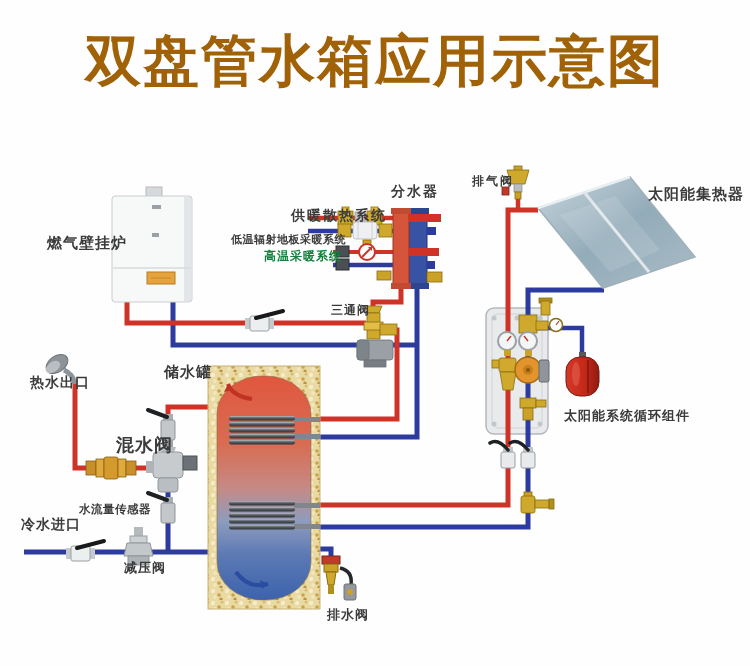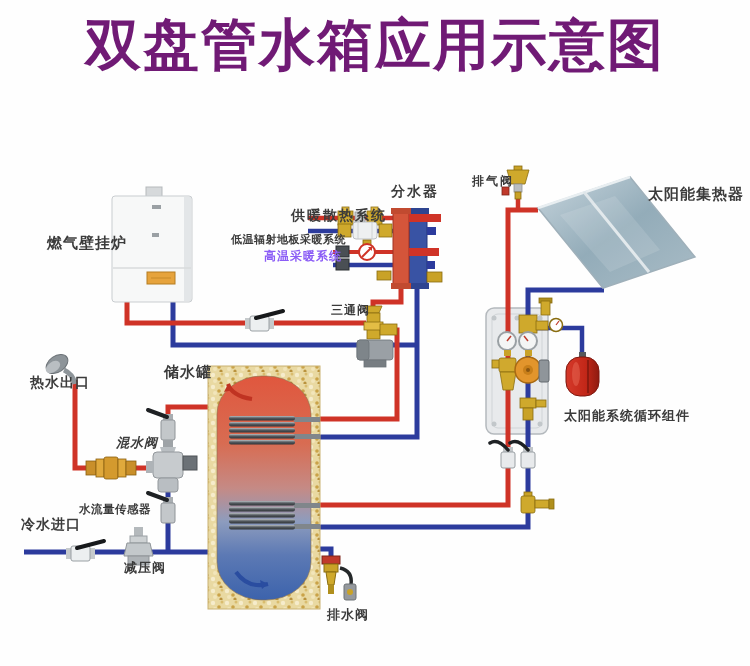--- a/index.html
+++ b/index.html
@@ -1,32 +1,32 @@
 <!DOCTYPE html>
 <html><head>
 <meta charset="utf-8">
 <style>
   html,body{margin:0;padding:0;background:#fff;}
   .stage{position:relative;width:750px;height:666px;background:#fefefe;overflow:hidden;
          font-family:"DejaVu Sans","Liberation Sans",sans-serif;}
   svg{position:absolute;left:0;top:0;}
-  .title{position:absolute;left:0;top:8px;width:750px;text-align:center;
-         font-size:56px;font-weight:800;letter-spacing:2px;color:#701a75;}
+  .title{position:absolute;left:0;top:24px;width:750px;text-align:center;
+         font-size:56px;font-weight:800;letter-spacing:2px;color:#a16207;}
   .lbl{position:absolute;color:#3b3b3b;font-weight:700;white-space:nowrap;line-height:1;}
   #lbl-heating{left:291px;top:164px;font-size:14px;letter-spacing:2px;margin-top:44px;}
   #lbl-manifold{left:391px;top:184px;font-size:14px;letter-spacing:2px;}
   #lbl-floor{left:231px;top:214px;font-size:11px;letter-spacing:0.5px;margin-top:20px;}
-  #lbl-hightemp{left:264px;top:250px;font-size:12px;letter-spacing:1px;color:#8b5cf6;}
+  #lbl-hightemp{left:264px;top:250px;font-size:12px;letter-spacing:1px;color:#15803d;}
   #lbl-exhaust{left:472px;top:175px;font-size:12px;letter-spacing:2px;}
   #lbl-collector{left:648px;top:187px;font-size:15px;letter-spacing:1px;}
   #lbl-boiler{left:47px;top:236px;font-size:15px;letter-spacing:1px;text-align:center;}
   #lbl-threeway{left:331px;top:304px;font-size:12px;letter-spacing:1px;}
   #lbl-tank{left:164px;top:365px;font-size:15px;letter-spacing:1px;}
   #lbl-hotout{left:18px;top:375px;font-size:14px;letter-spacing:1px;margin-left:12px;}
-  #lbl-mixing{left:116px;top:436px;font-size:13px;letter-spacing:1px;font-style:italic;}
+  #lbl-mixing{left:116px;top:436px;font-size:18px;letter-spacing:1px;}
   #lbl-flow{left:79px;top:504px;font-size:11.5px;letter-spacing:0.5px;}
   #lbl-coldin{left:21px;top:517px;font-size:14px;letter-spacing:1px;}
   #lbl-prv{left:124px;top:561px;font-size:13px;letter-spacing:1px;}
   #lbl-pumpstation{left:564px;top:409px;font-size:13px;letter-spacing:1px;}
   #lbl-drain{left:327px;top:608px;font-size:13px;letter-spacing:1px;}
 </style>
 </head>
 <body>
 
 <div class="stage">

